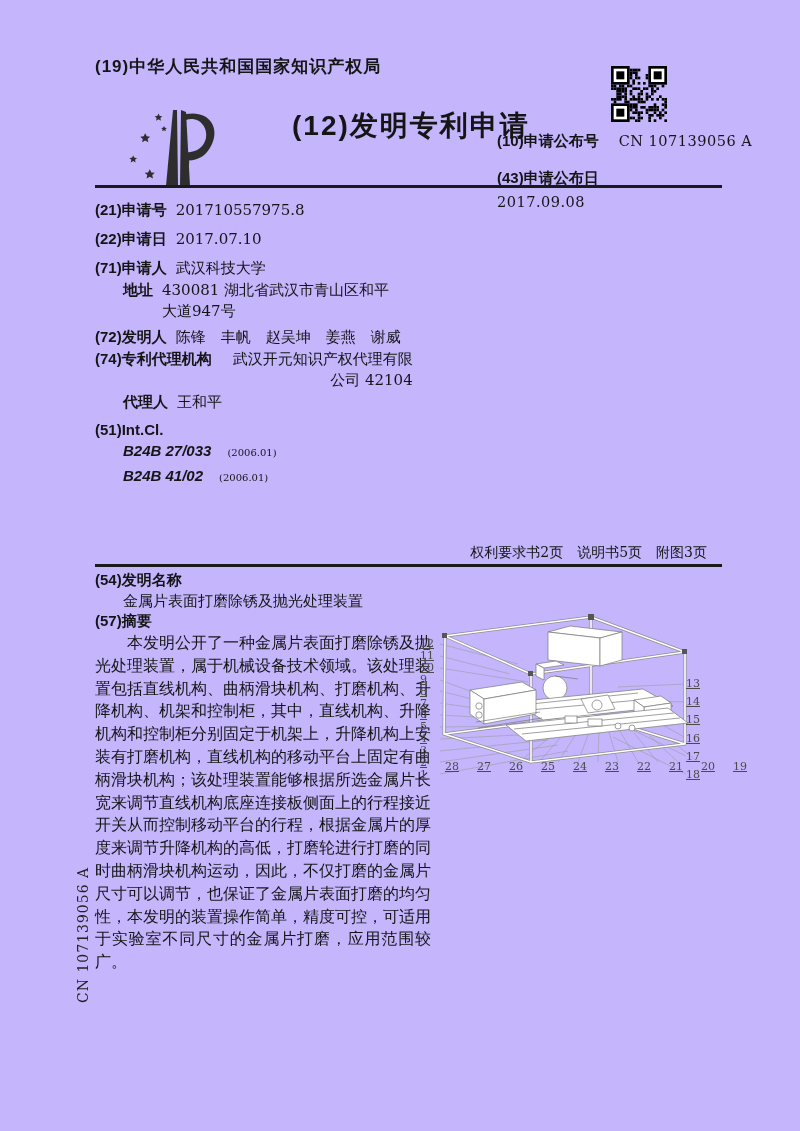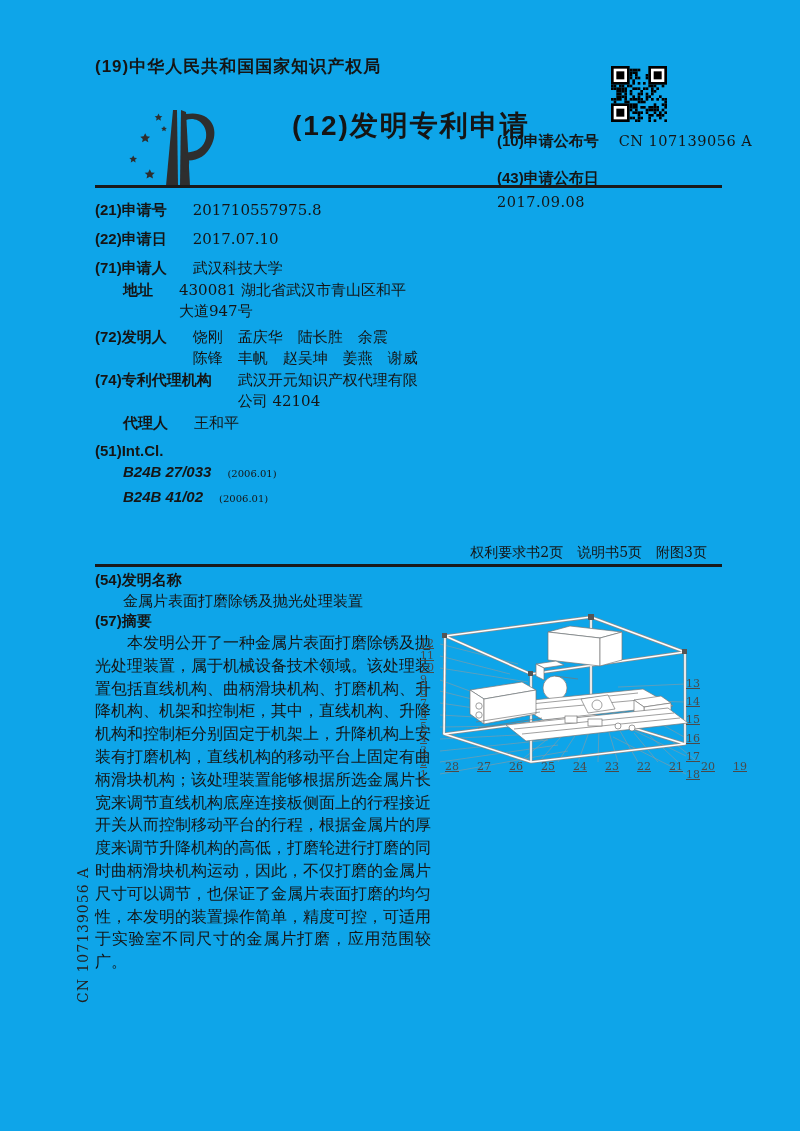--- a/index.html
+++ b/index.html
@@ -1,35 +1,35 @@
 <!DOCTYPE html>
 <html><head>
 <meta charset="utf-8">
 <style>
   html,body{margin:0;padding:0;background:#e9e9e9;}
-  .page{position:relative;width:800px;height:1131px;background:#0ea5e9;margin:0 auto;
+  .page{position:relative;width:800px;height:1131px;background:#c4b5fd;margin:0 auto;
         font-family:"Liberation Sans",sans-serif;color:#151515;overflow:hidden;}
   .abs{position:absolute;}
   .lbl{font-weight:bold;}
   .val{font-family:"DejaVu Serif","Liberation Serif",serif;}
   
   .office{left:95px;top:55px;font-size:17px;font-weight:bold;letter-spacing:1px;}
   .doc-type{left:292px;top:107px;font-size:28px;font-weight:bold;letter-spacing:2px;}
   .qr{left:610px;top:66px;width:58px;height:56px;}
   .pubrow{left:497px;font-size:15px;display:flex;gap:6px;align-items:baseline;white-space:nowrap;}
   .pubno{top:132px;gap:20px;}
   .pubdate{top:169px;flex-direction:column;}
   .pubrow .val{font-size:14.5px;letter-spacing:.5px;}
   .rule{background:#1a1a1a;height:3px;width:627px;left:95px;}
   .rule1{top:185px;}
   .rule2{top:564px;}
   
   .fields{left:95px;top:199px;width:380px;font-size:15px;line-height:21px;}
-  .field{display:flex;gap:26px;align-items:baseline;margin-bottom:7px;}
-  .field.tight{margin-bottom:0;}
+  .field{display:flex;gap:9px;align-items:baseline;margin-bottom:7px;}
+  .field.tight{margin-bottom:0;text-align:right;}
   .sub{margin-left:28px;}
   .vcol{display:flex;flex-direction:column;}
   .addr-val{width:242px;}
   .f74-val{width:192px;}
   .mb4{margin-bottom:4px;} .mb8{margin-bottom:8px;} .mb3{margin-bottom:3px;}
   .mb6{margin-bottom:6px;} .mb2{margin-bottom:2px;}
   .ipc{margin-left:28px;margin-bottom:2px;display:flex;align-items:baseline;}
   .ipc-code{font-weight:bold;font-style:italic;font-family:"Liberation Sans",sans-serif;font-size:15px;}
   .ipc-ver{font-family:"DejaVu Serif",serif;font-size:10px;margin-left:16px;}
   
@@ -264,21 +264,20 @@
       <span class="val">武汉科技大学</span>
     </div>
     <div class="field sub mb4">
       <span class="lbl">地址</span>
       <span class="val addr-val">430081 湖北省武汉市青山区和平大道947号</span>
     </div>
 
     <div class="field tight mb8">
       <span class="lbl">(72)发明人</span>
       <span class="vcol">
-        <span class="val">饶刚　孟庆华　陆长胜　余震</span>
         <span class="val">陈锋　丰帆　赵吴坤　姜燕　谢威</span>
       </span>
     </div>
 
     <div class="field tight mb3">
       <span class="lbl">(74)专利代理机构</span>
       <span class="val f74-val">武汉开元知识产权代理有限公司 42104</span>
     </div>
     <div class="field sub mb6">
       <span class="lbl">代理人</span>

